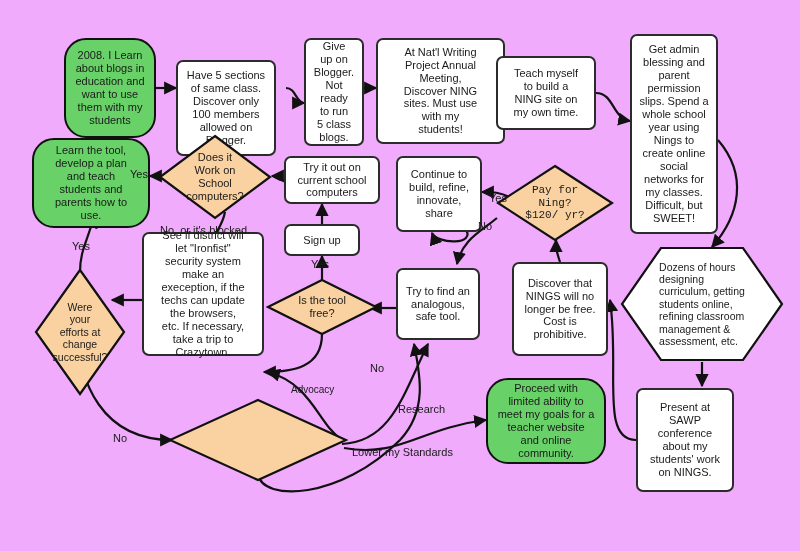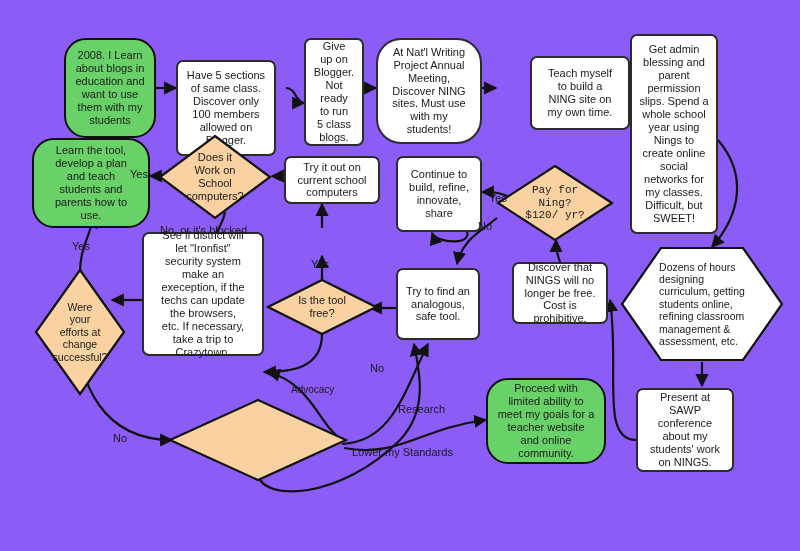--- a/index.html
+++ b/index.html
@@ -7,21 +7,21 @@
     padding: 0;
     background: #ffffff;
   }
   body {
     font-family: "Liberation Sans", sans-serif;
   }
   #canvas {
     position: relative;
     width: 800px;
     height: 551px;
-    background: #8b5cf6;
+    background: #f0abfc;
     overflow: hidden;
   }
   #edges {
     position: absolute;
     left: 0; top: 0;
     width: 800px;
     height: 551px;
     pointer-events: none;
   }
   .node {
@@ -191,31 +191,31 @@
     <span class="lbl">Give
 up on
 Blogger.
 Not
 ready
 to run
 5 class
 blogs.</span>
   </div>
 
-  <div class="node proc" style="left:376px; top:38px; width:106px; height:106px; font-size:11px;border-radius:25px;">
+  <div class="node proc" style="left:376px; top:38px; width:129px; height:106px; font-size:11px;">
     <span class="lbl">At Nat'l Writing
 Project Annual
 Meeting,
 Discover NING
 sites. Must use
 with my
 students!</span>
   </div>
 
-  <div class="node proc" style="left:496px; top:56px; width:100px; height:74px; font-size:11px;margin-left:34px;">
+  <div class="node proc" style="left:496px; top:56px; width:100px; height:74px; font-size:11px;">
     <span class="lbl">Teach myself
 to build a
 NING site on
 my own time.</span>
   </div>
 
   <div class="node proc" style="left:630px; top:34px; width:88px; height:200px; font-size:11px;">
     <span class="lbl">Get admin
 blessing and
 parent
@@ -266,20 +266,23 @@
 
   <div class="diawrap" style="left:496px; top:164px; width:118px; height:78px;font-family:Liberation Mono, monospace;">
     <svg width="118" height="78" viewBox="0 0 118 78">
       <polygon points="59,2 116,39 59,76 2,39" fill="#fad2a2" stroke="#111111" stroke-width="2.2"></polygon>
     </svg>
     <div class="dtext" style="font-size:11px;">Pay for
 Ning?
 $120/ yr?</div>
   </div>
 
+  <div class="node proc" style="left:284px; top:224px; width:76px; height:32px; font-size:11px;">
+    <span class="lbl">Sign up</span>
+  </div>
 
   <div class="node proc" style="left:142px; top:232px; width:122px; height:124px; font-size:11px;">
     <span class="lbl">See if district will
 let "Ironfist"
 security system
 make an
 exeception, if the
 techs can update
 the browsers,
 etc. If necessary,
@@ -294,42 +297,42 @@
     <div class="dtext" style="font-size:11px;">Is the tool
 free?</div>
   </div>
 
   <div class="node proc" style="left:396px; top:268px; width:84px; height:72px; font-size:11px;">
     <span class="lbl">Try to find an
 analogous,
 safe tool.</span>
   </div>
 
-  <div class="node proc" style="left:512px; top:262px; width:96px; height:62px; font-size:11px;">
+  <div class="node proc" style="left:512px; top:262px; width:96px; height:94px; font-size:11px;">
     <span class="lbl">Discover that
 NINGS will no
 longer be free.
 Cost is
 prohibitive.</span>
   </div>
 
   <div class="hexwrap" style="left:620px; top:246px; width:164px; height:116px;">
     <svg width="164" height="116" viewBox="0 0 164 116">
       <polygon points="41,2 123,2 162,58 123,114 41,114 2,58" fill="#ffffff" stroke="#111111" stroke-width="2.2"></polygon>
     </svg>
     <div class="htext" style="font-size:10.5px;">Dozens of hours
 designing
 curriculum, getting
 students online,
 refining classroom
 management &amp;
 assessment, etc.</div>
   </div>
 
-  <div class="node proc" style="left:636px; top:388px; width:98px; height:84px; font-size:11px;">
+  <div class="node proc" style="left:636px; top:388px; width:98px; height:104px; font-size:11px;">
     <span class="lbl">Present at
 SAWP
 conference
 about my
 students' work
 on NINGS.</span>
   </div>
 
   <div class="diawrap" style="left:34px; top:268px; width:92px; height:128px;">
     <svg width="92" height="128" viewBox="0 0 92 128">

